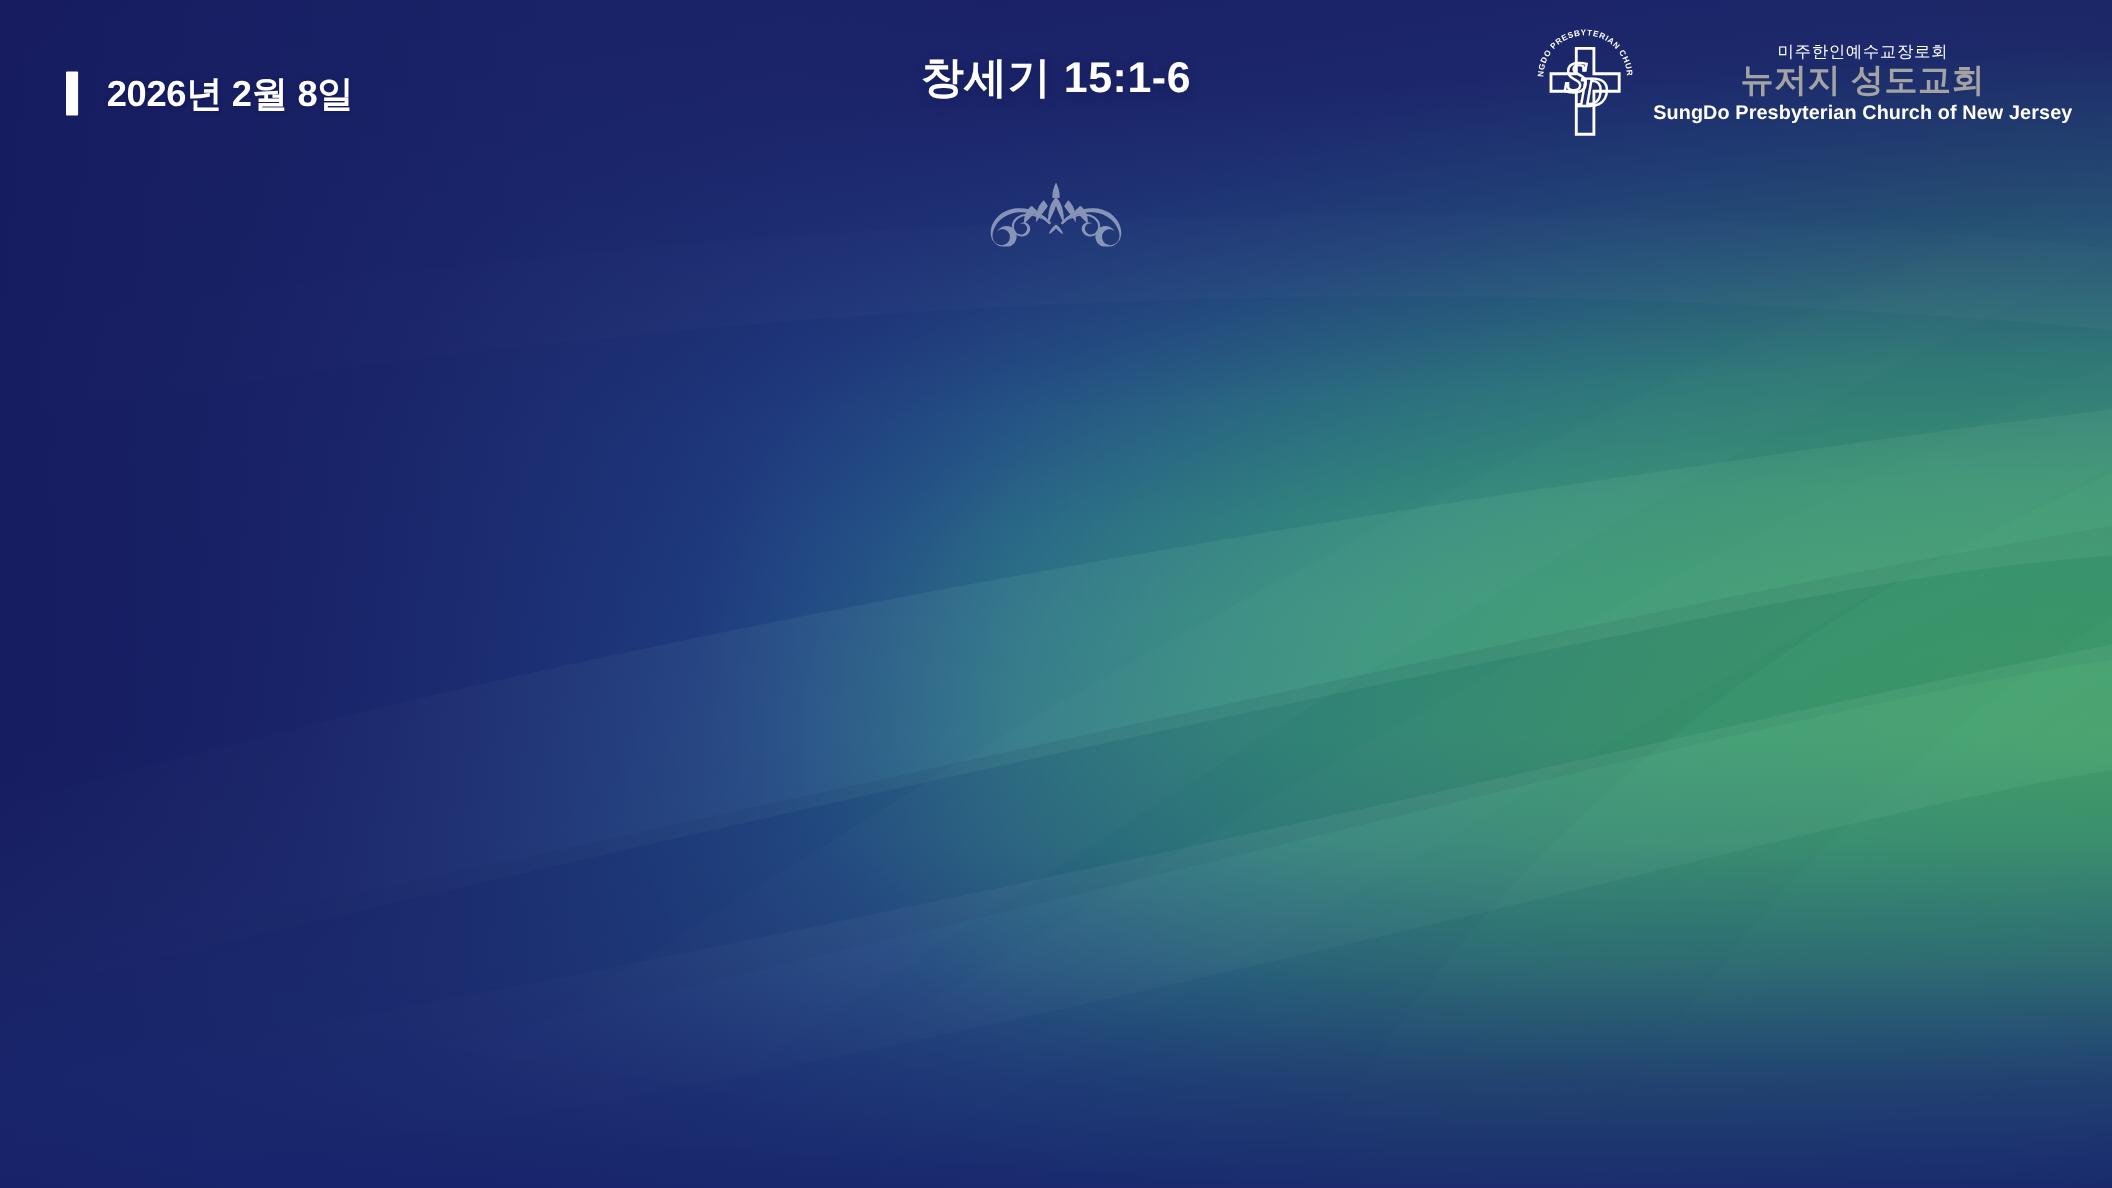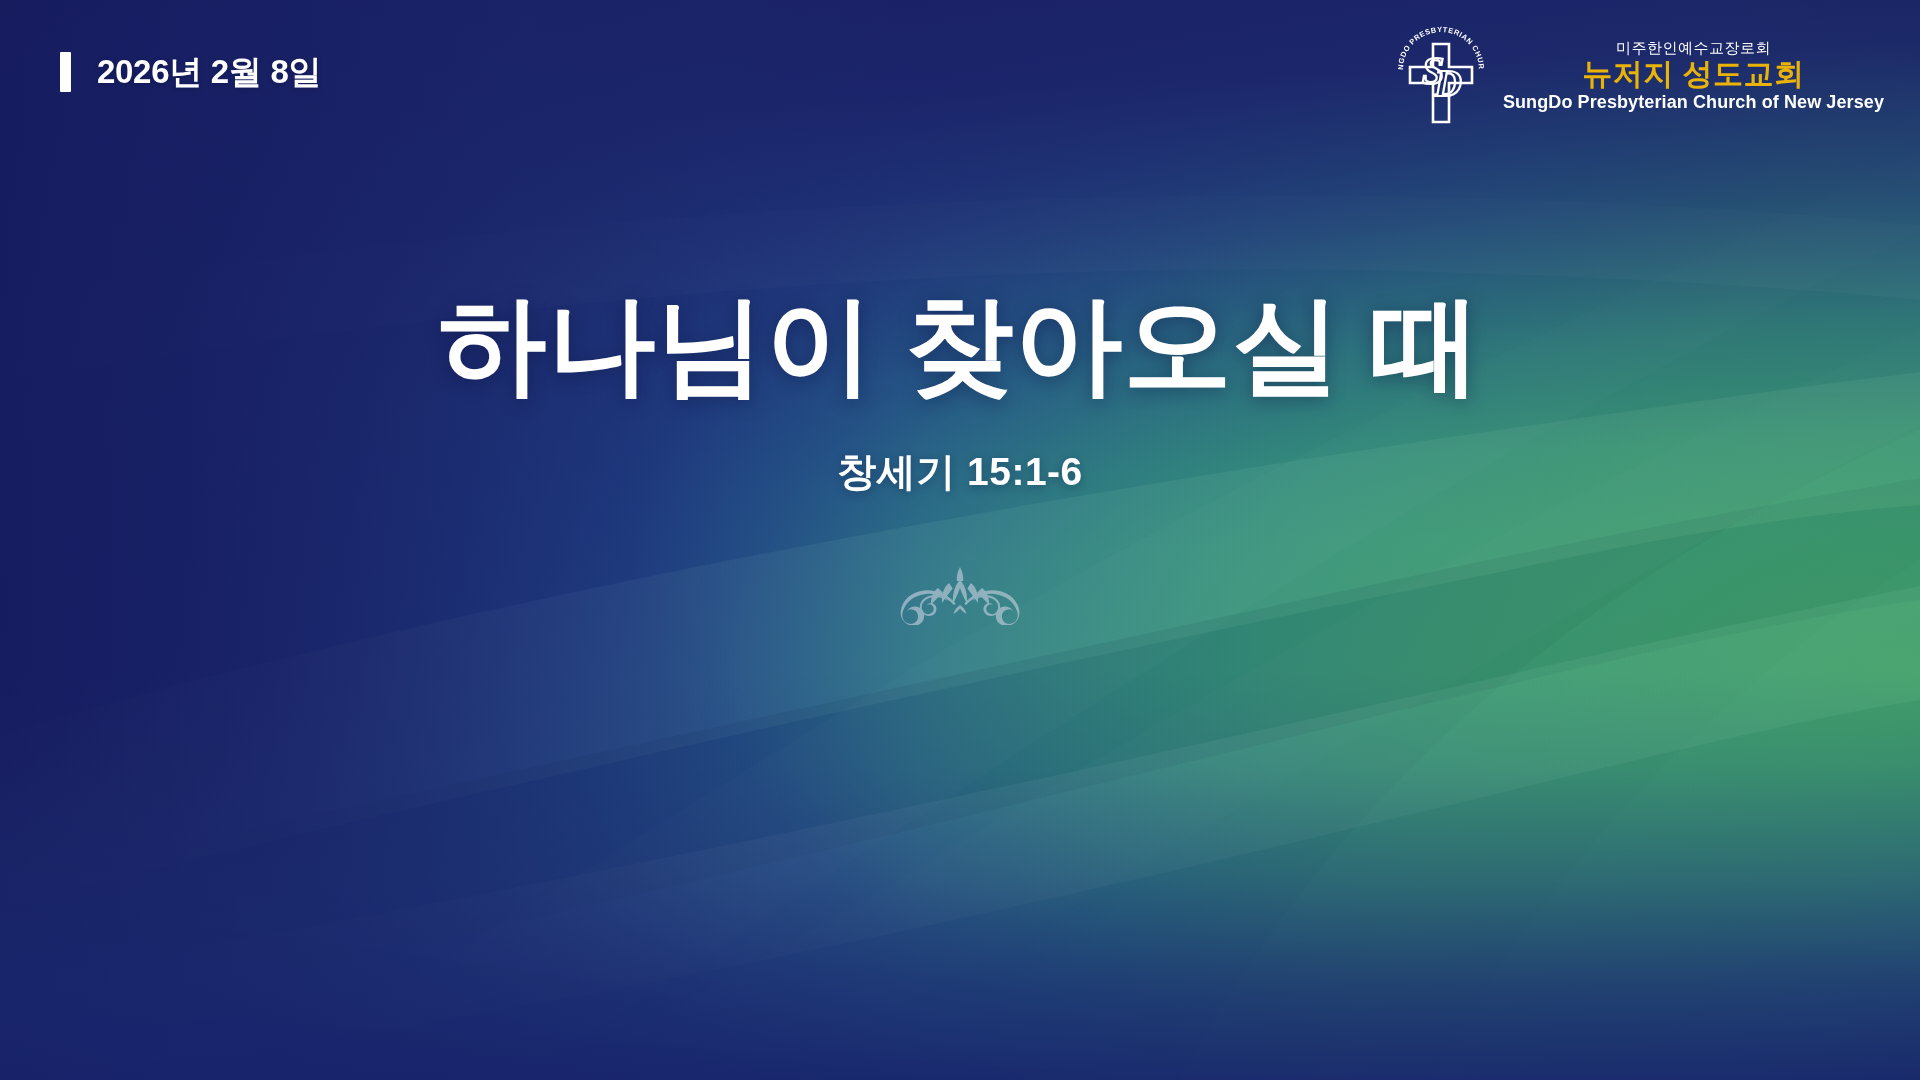--- a/index.html
+++ b/index.html
@@ -76,21 +76,21 @@
     inset: 0;
     background: radial-gradient(130% 115% at 50% 50%,
       rgba(0,0,0,0) 52%, rgba(6,10,38,0.30) 100%);
     pointer-events: none;
   }
 
   
   .header {
     position: absolute;
     left: 60px;
-    top: 52px;
+    top: 65px;
     display: flex;
     align-items: stretch;
     gap: 26px;
   }
   .header-accent-bar {
     width: 11px;
     background: #ffffff;
     border-radius: 1px;
     flex: none;
   }
@@ -127,21 +127,21 @@
     line-height: 1;
   }
   .logo-denom {
     color: #ffffff;
     font-size: 15px;
     font-weight: 400;
     letter-spacing: 0.5px;
     margin-bottom: 4px;
   }
   .logo-name {
-    color: #eab308;
+    color: #a3a3a3;
     font-size: 30px;
     font-weight: 700;
     letter-spacing: 0.5px;
     margin-bottom: 4px;
   }
   .logo-english {
     color: #ffffff;
     font-size: 18px;
     font-weight: 700;
     letter-spacing: 0.1px;
@@ -273,21 +273,20 @@
       </svg>
     </div>
     <div class="logo-text">
       <div class="logo-denom">미주한인예수교장로회</div>
       <div class="logo-name">뉴저지 성도교회</div>
       <div class="logo-english">SungDo Presbyterian Church of New Jersey</div>
     </div>
   </div>
 
   <div class="content">
-    <div class="sermon-title">하나님이 찾아오실 때</div>
     <div class="scripture-ref">창세기 15:1-6</div>
 
     <div class="ornament">
       <svg width="180" height="62" viewBox="0 0 180 62" xmlns="http://www.w3.org/2000/svg">
         <g fill="#c7d0e0">
 
           <path d="M90,4 C92.6,9 93.6,13.5 93.2,18 L86.8,18 C86.4,13.5 87.4,9 90,4 Z"></path>
           <path d="M90,17 C95,22 97.6,30 97.2,41 C95,37 92,31 90,25 C88,31 85,37 82.8,41 C82.4,30 85,22 90,17 Z"></path>
           <path d="M101,20 C106,24 108.6,31 108,40 C104.4,35 100.4,29.6 97.4,25.6 C98.6,23.4 99.8,21.6 101,20 Z"></path>
           <path d="M79,20 C74,24 71.4,31 72,40 C75.6,35 79.6,29.6 82.6,25.6 C81.4,23.4 80.2,21.6 79,20 Z"></path>

